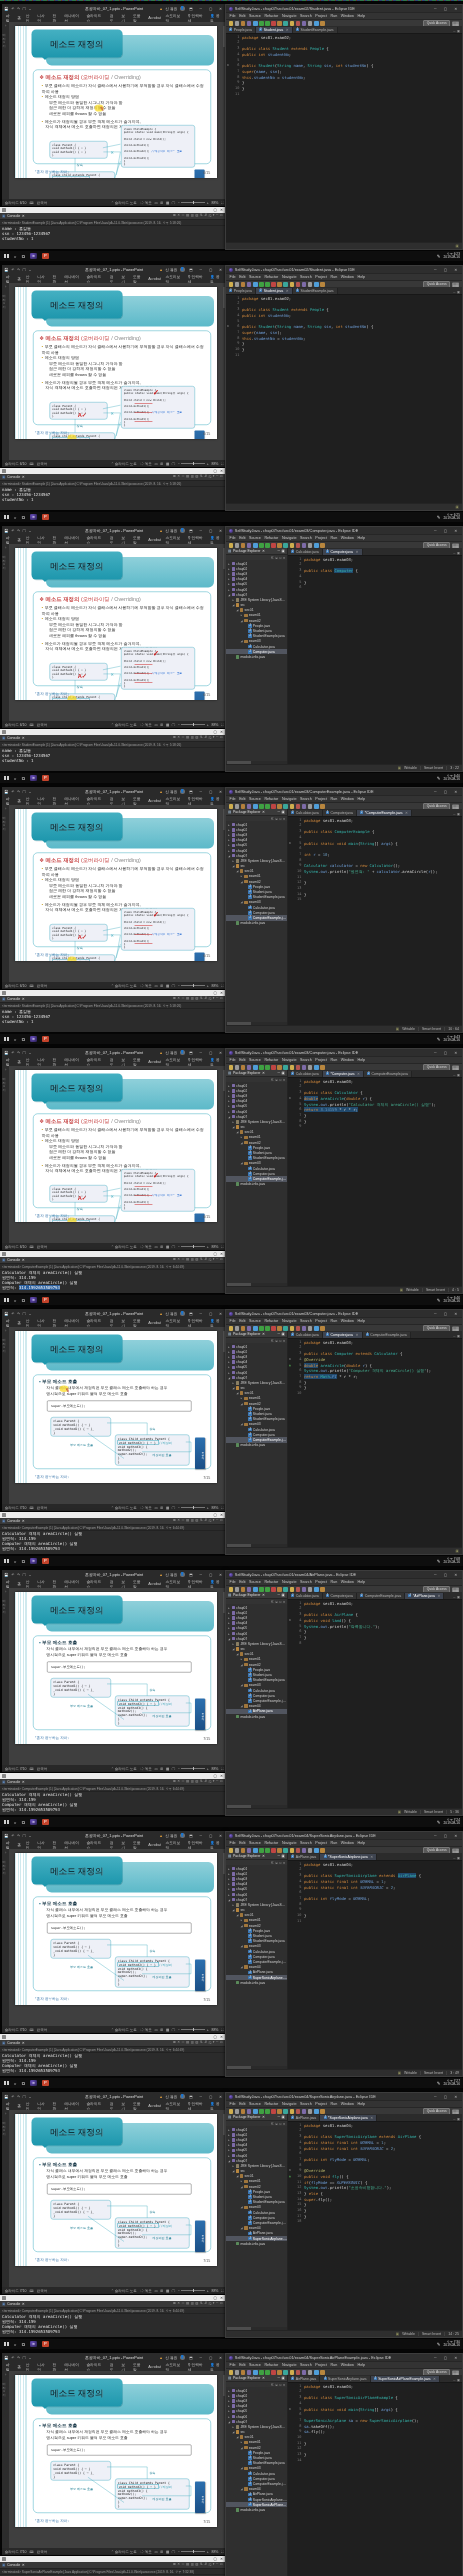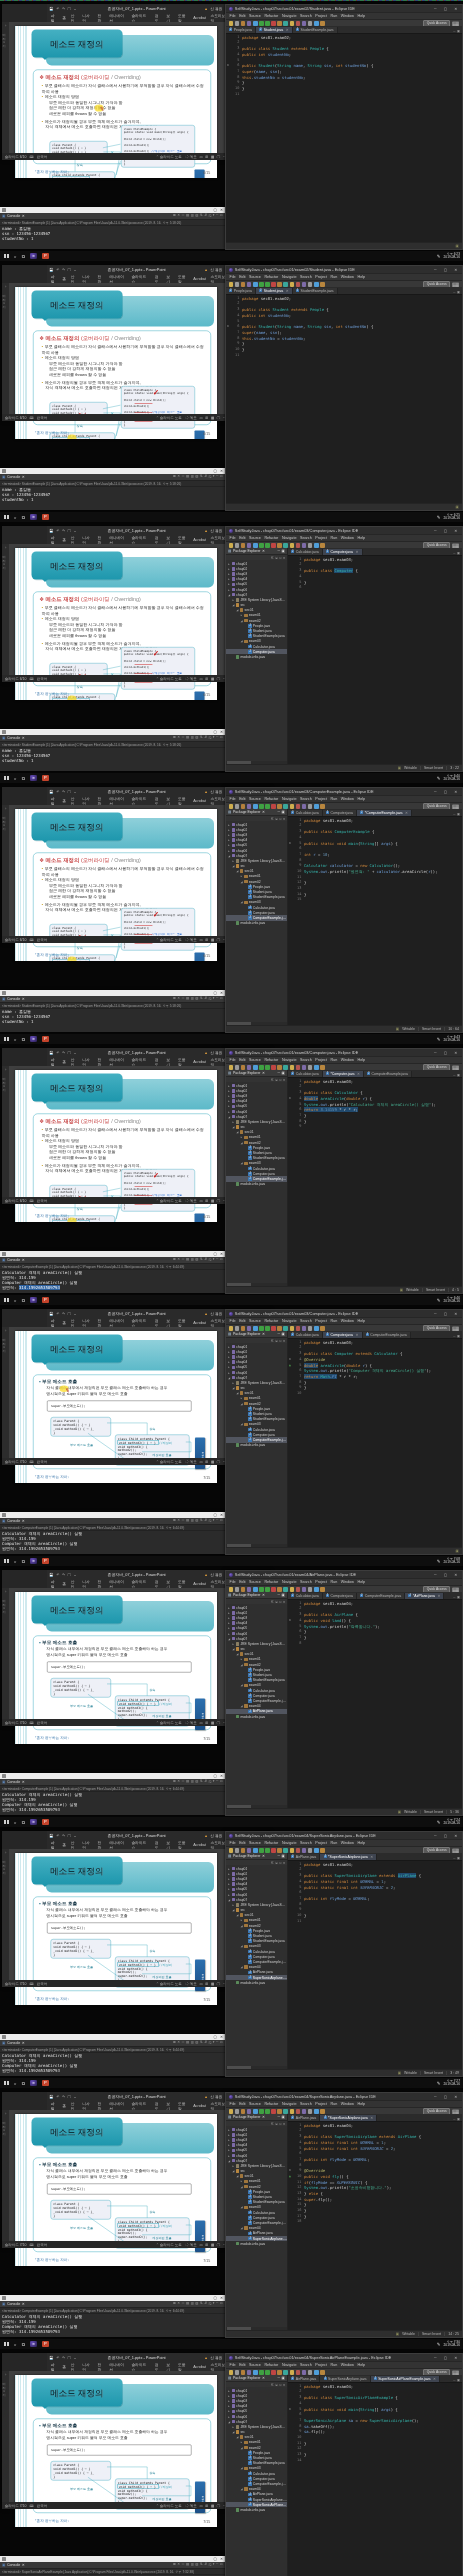--- a/index.html
+++ b/index.html
@@ -3,21 +3,21 @@
 <meta charset="utf-8">
 <style>
   html,body{margin:0;padding:0;background:#000;}
   body{width:464px;font-family:"Liberation Sans",sans-serif;-webkit-font-smoothing:antialiased;}
   #app{width:464px;}
   .frame{position:relative;width:464px;height:261px;background:#060606;overflow:hidden;}
   .row{display:flex;align-items:center;}
   .ell{white-space:nowrap;overflow:hidden;text-overflow:ellipsis;}
 
   
-  .ppt{position:absolute;left:2.1px;top:4.1px;width:224px;height:156px;background:#262626;box-shadow:0 0 3.1px rgba(0,0,0,.8);padding-left:45px;}
+  .ppt{position:absolute;left:2.1px;top:4.1px;width:224px;height:202px;background:#262626;box-shadow:0 0 3.1px rgba(0,0,0,.8);}
   .ppt-title{height:9.3px;background:#2a2a2a;color:#cfcfcf;font-size:3.9px;display:flex;align-items:center;padding:0 2.1px;gap:2.6px;}
   .ppt-title .cap{position:absolute;left:50%;transform:translateX(-50%);color:#ddd;}
   .qat{display:flex;gap:2.6px;color:#bbb;font-size:3.6px;}
   .warn{color:#e8a33d;font-size:3.6px;}
   .avatar{width:5.2px;height:5.2px;border-radius:50%;background:#6d6d6d;color:#ddd;font-size:3.6px;line-height:5.2px;text-align:center;}
   .winbtn{width:7.2px;text-align:center;color:#c0c0c0;font-size:3.6px;}
   .ppt-ribbon{height:8.8px;background:#2a2a2a;border-bottom:0.5px solid #1c1c1c;display:flex;align-items:center;gap:3.6px;padding:0 3.1px;font-size:3.7px;color:#c6c6c6;}
   .ppt-ribbon .rtab{padding:1px 0.5px;}
   .ppt-ribbon .rtab.file{color:#e6e6e6;}
   .ppt-body{position:absolute;left:0;top:18px;right:0;bottom:7.2px;background:#3f3f3f;}

